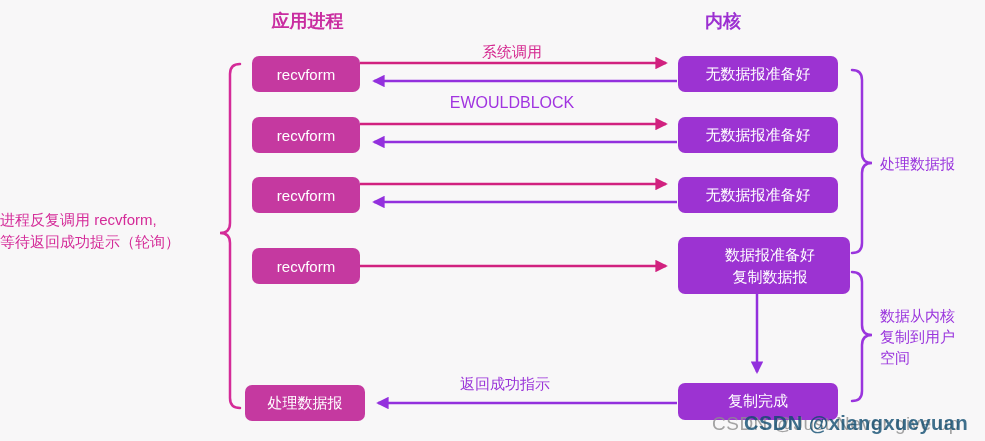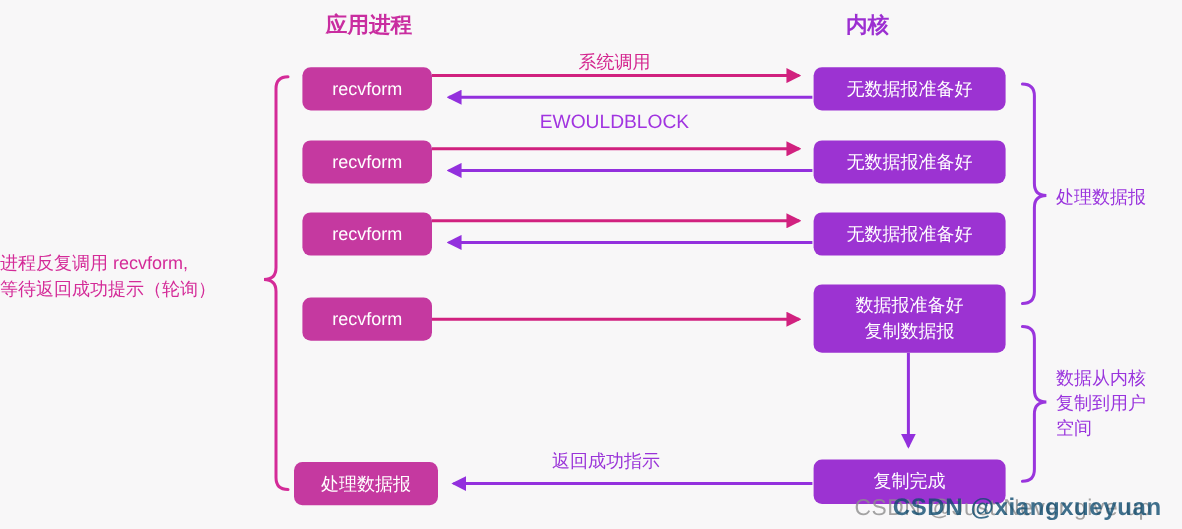--- a/index.html
+++ b/index.html
@@ -32,21 +32,21 @@
   .app-box { background:#c539a0; width:108px; height:36px; left:252px; }
   .kernel-box { background:#9c33d2; width:160px; height:36px; left:678px; }
   #recv1 { top:56px; }
   #recv2 { top:117px; }
   #recv3 { top:177px; }
   #recv4 { top:248px; }
   #process { top:385px; left:245px; width:120px; }
   #nodata1 { top:56px; }
   #nodata2 { top:117px; }
   #nodata3 { top:177px; }
-  #ready { top:237px; height:57px; line-height:22px; }
+  #ready { top:237px; height:57px; line-height:22px;padding-left:12px; }
   #copydone { top:383px; height:37px; }
 
   svg.layer { position:absolute; left:0; top:0; }
 
   .lbl { position:absolute; }
   #lbl-syscall { left:352px; top:43px; width:320px; text-align:center; color:#d4268f; font-size:15px; }
   #lbl-ewould  { left:352px; top:94px; width:320px; text-align:center; color:#a134e0; font-size:16px; }
   #lbl-return  { left:345px; top:375px; width:320px; text-align:center; color:#9a34d8; font-size:15px; }
   #left-note   { left:0px; top:209px; width:218px; color:#d42b98; font-size:15px; line-height:22px; }
   #wait-data   { left:880px; top:155px; color:#9a35dd; font-size:15px; }

